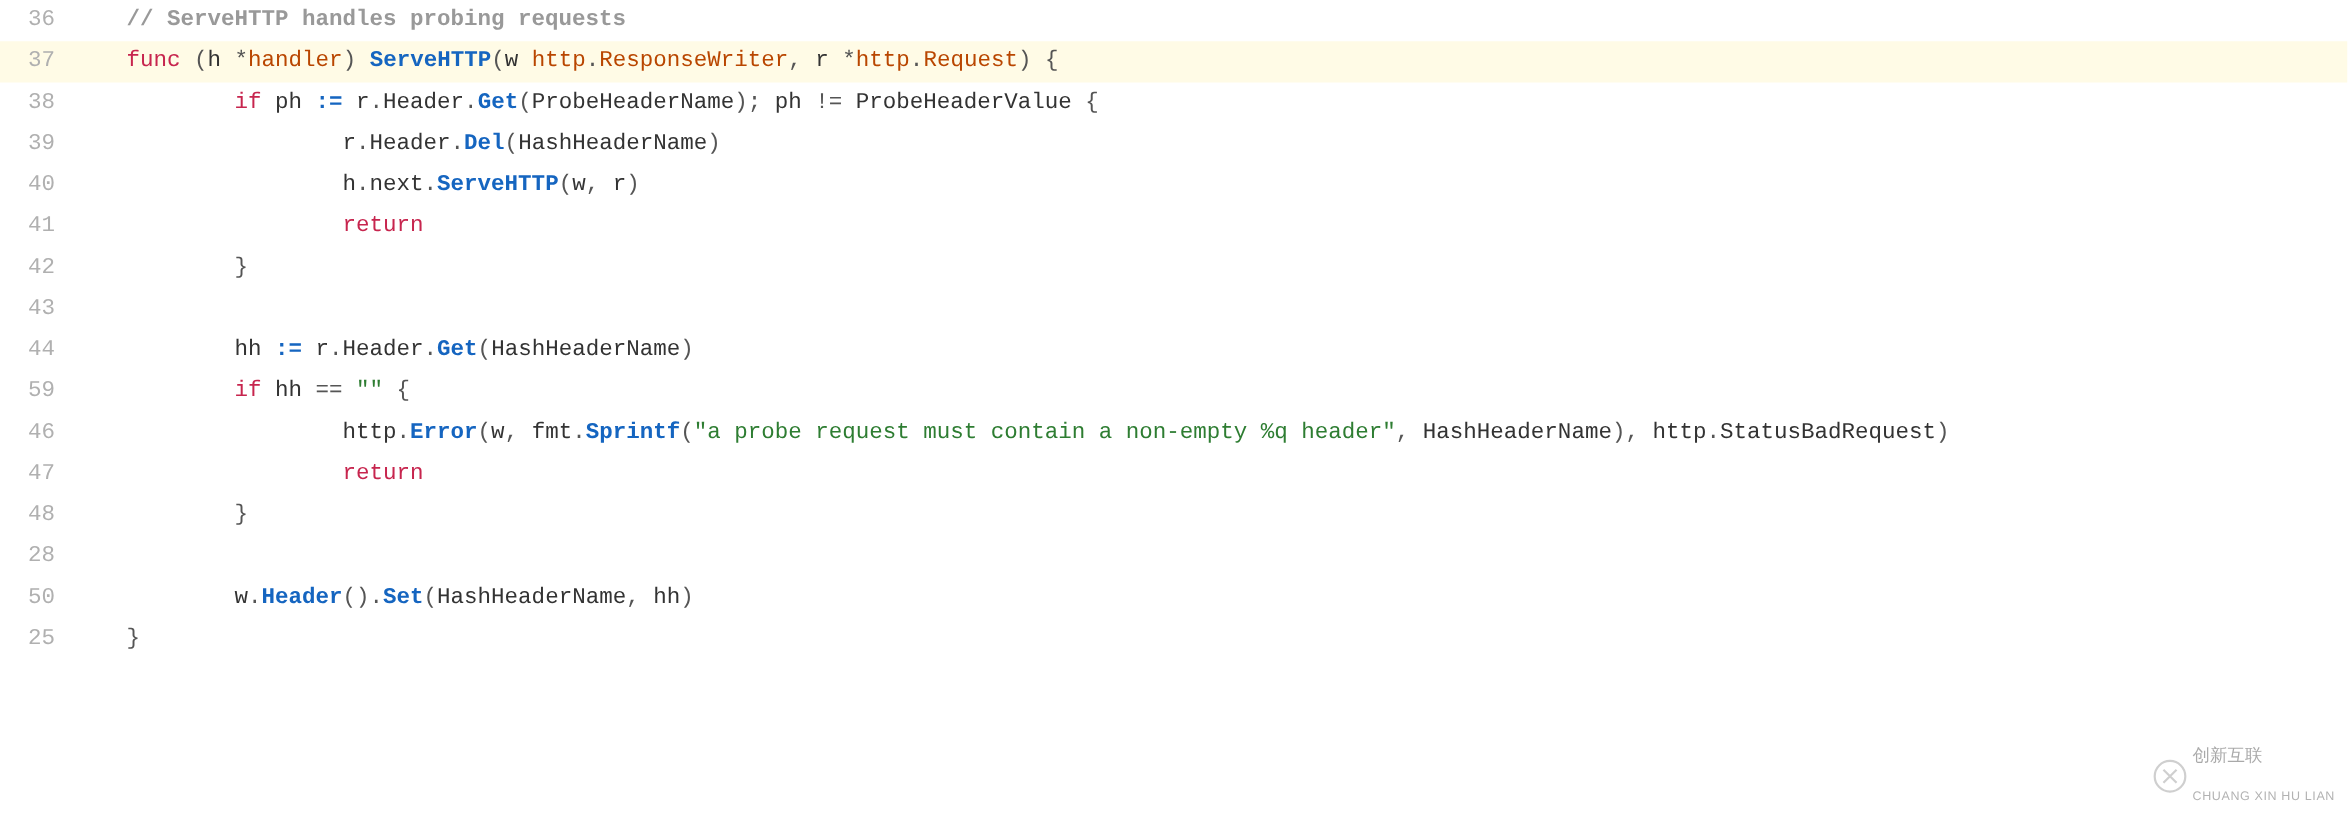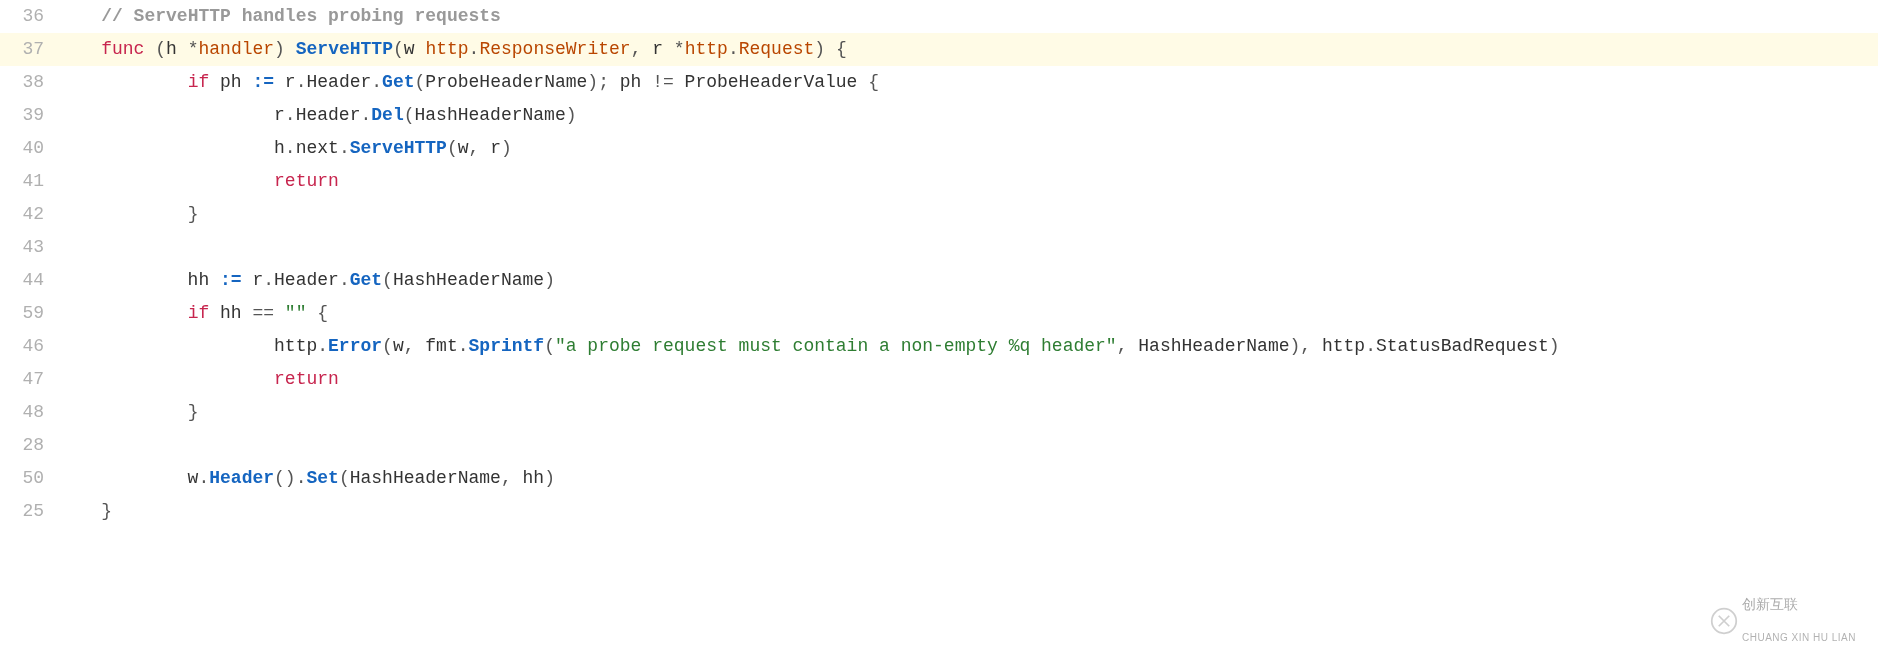--- a/index.html
+++ b/index.html
@@ -49,21 +49,21 @@
 
   .arrow {
     position: absolute;
     left: 345px;
     top: 6px;
     width: 60px;
     height: 20px;
   }
   .watermark {
     position: fixed;
-    right: 22px;
+    right: 10px;
     bottom: 8px;
     opacity: 0.5;
     font-family: Arial, sans-serif;
     font-size: 20px;
     color: #555;
     display: flex;
     align-items: center;
     gap: 4px;
   }
   .watermark svg { opacity: 0.8; }

